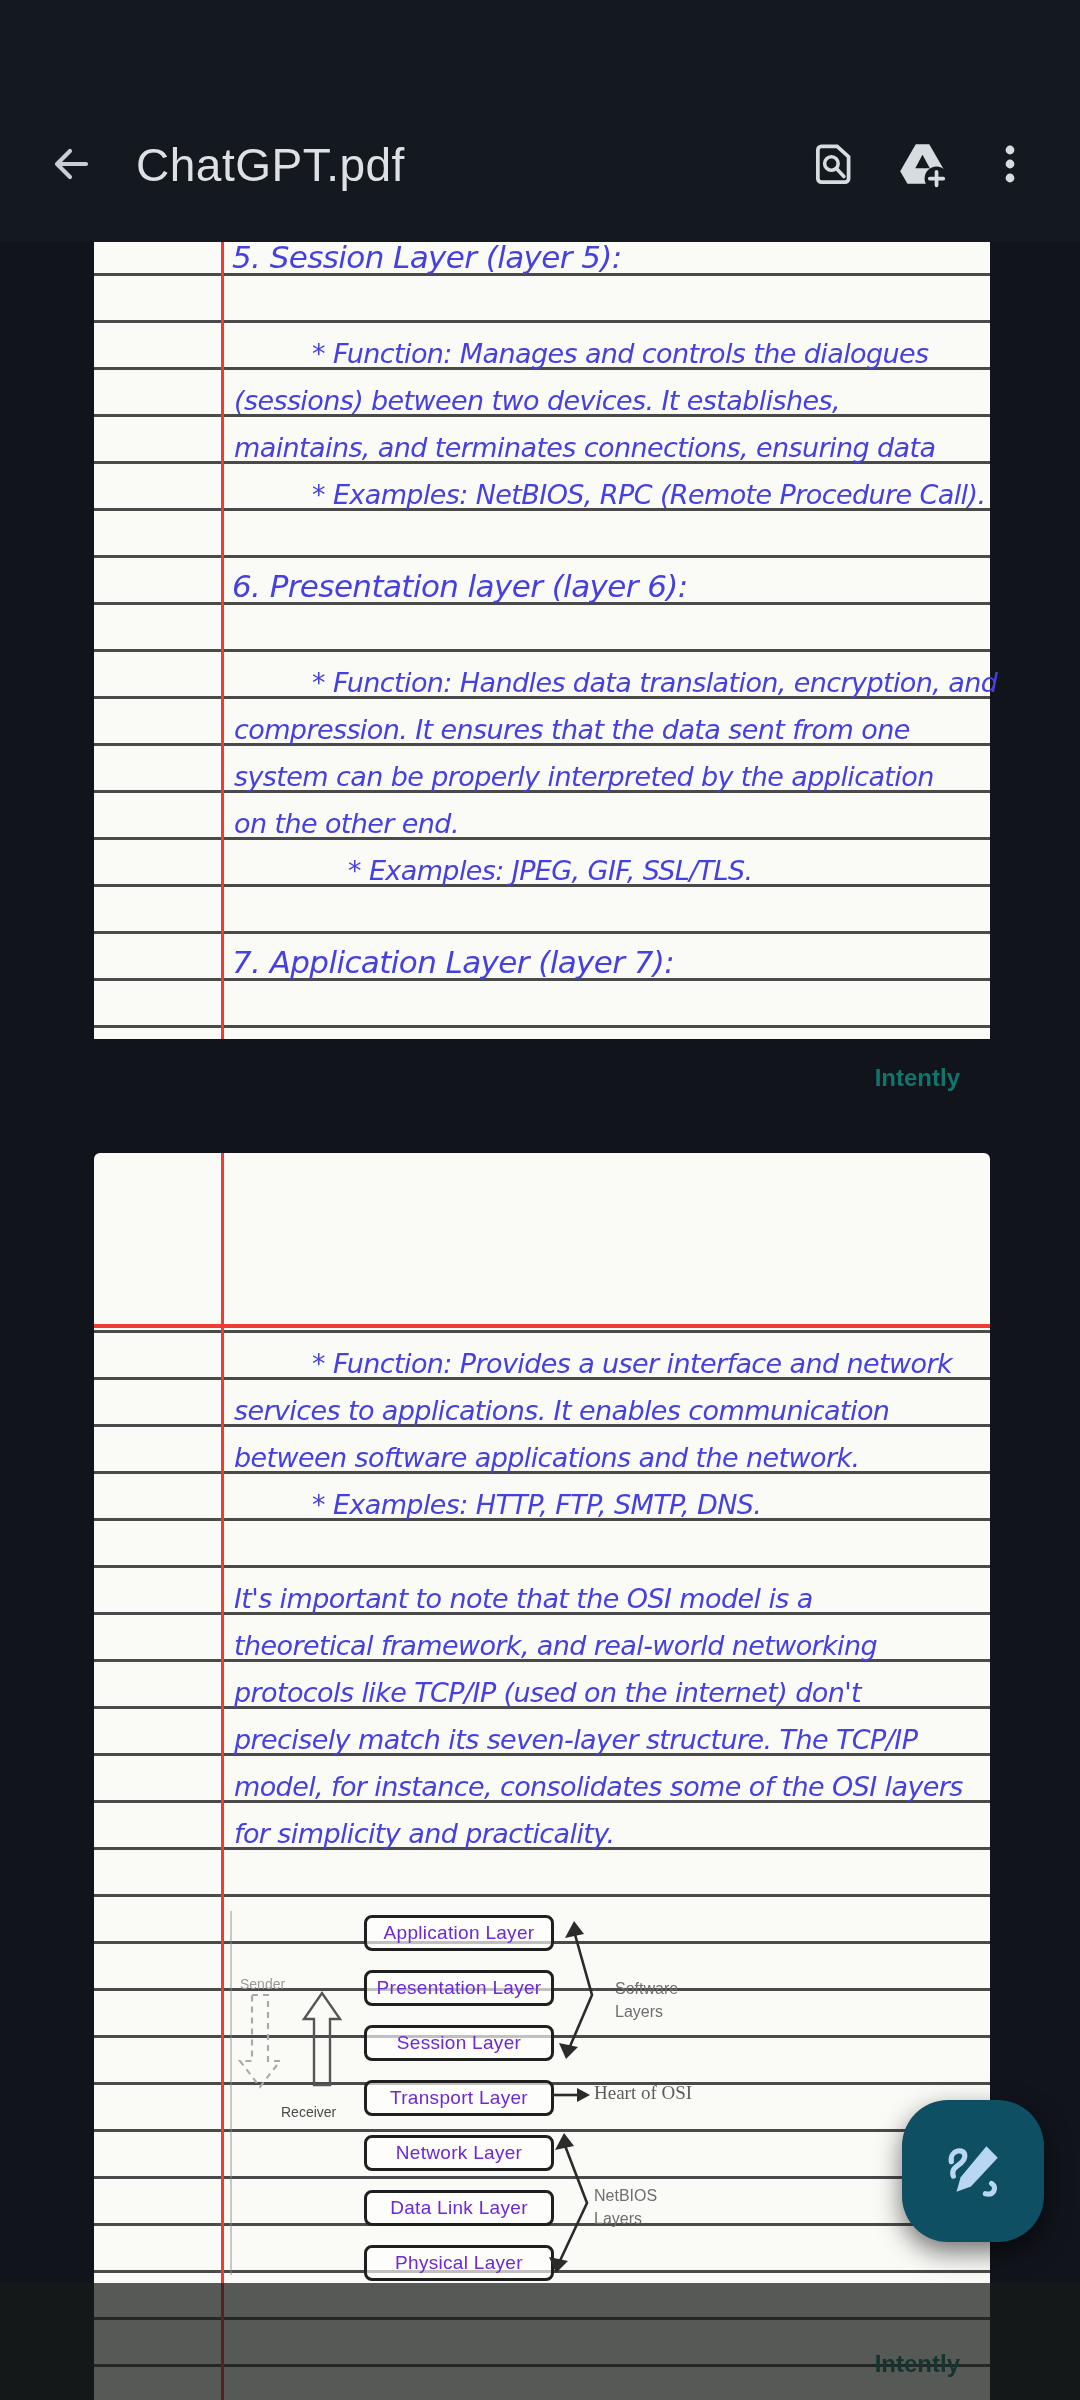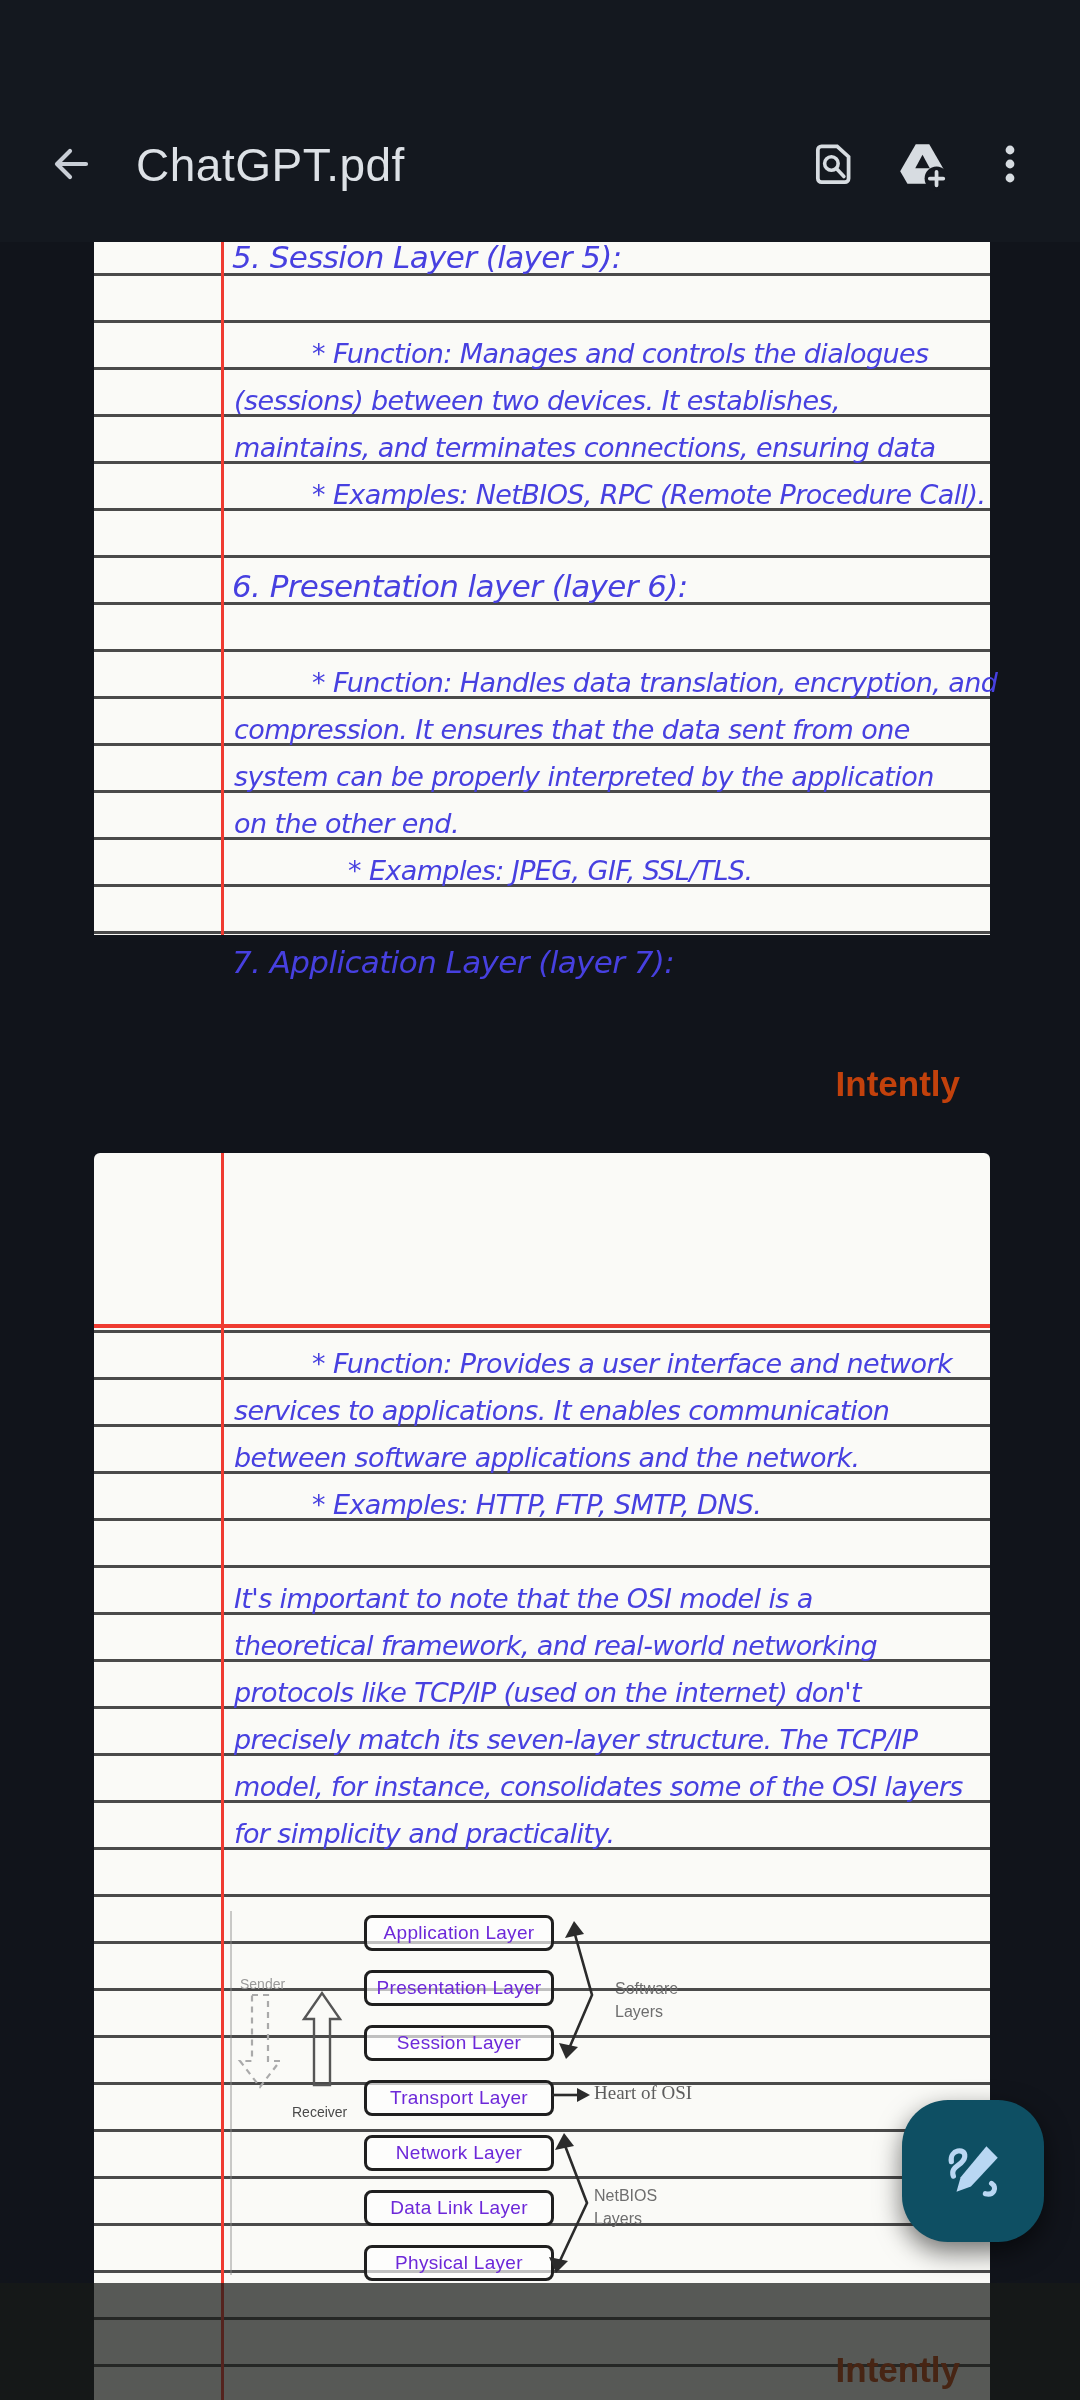--- a/index.html
+++ b/index.html
@@ -9,37 +9,37 @@
   .appbar{position:absolute;top:0;left:0;width:1080px;height:242px;background:#14181f;z-index:10;
           display:flex;align-items:flex-end;}
   .appbar-row{height:154px;width:100%;display:flex;align-items:center;padding:0 26px;box-sizing:border-box;}
   .icon-btn{width:88px;height:88px;border:none;background:transparent;display:flex;align-items:center;
             justify-content:center;padding:0;cursor:pointer;flex:0 0 auto;}
   .app-title{flex:1;margin-left:22px;font-size:46px;color:#dde1e6;letter-spacing:.5px;
              white-space:nowrap;overflow:hidden;text-overflow:ellipsis;}
   
   .content{position:absolute;inset:0;z-index:1;}
   .page{position:absolute;left:94px;width:896px;background:#fafaf7;}
-  .page1{top:242px;height:693px;}
+  .page1{top:242px;height:797px;}
   .page2{top:1153px;height:1278px;border-radius:6px;}
   .ruled{position:absolute;left:0;right:0;
          background-image:linear-gradient(to bottom,transparent 0 44px,#4a4a4a 44px 47px);
          background-size:100% 47px;}
   .page1 .ruled{top:0;bottom:0;background-position:0 -13px;}
   .page2 .ruled{top:177px;bottom:0;background-position:0 3px;}
   .red-v{position:absolute;left:127px;top:0;bottom:0;width:3px;background:#ef3b31;}
   .red-h{position:absolute;left:0;right:0;top:171px;height:4px;background:#ef3b31;}
   
   .hw{position:absolute;height:44px;display:flex;align-items:flex-end;white-space:nowrap;
       font-family:"DejaVu Sans",sans-serif;font-style:italic;color:#4740e0;letter-spacing:-.6px;
       font-size:27px;}
   .hw.heading{left:138px;font-size:31px;}
   .hw.bullet{left:218px;}
   .hw.cont{left:140px;}
-  .watermark{position:absolute;right:30px;font-size:35px;font-weight:bold;color:#c2410c;
+  .watermark{position:absolute;right:30px;font-size:24px;font-weight:bold;color:#0f766e;
              font-family:"Liberation Sans",sans-serif;}
   .page1 .watermark{top:822px;}
   .page2 .watermark{top:1197px;}
   
   .osi-box{position:absolute;left:270px;width:184px;height:30px;border:3px solid #1f1f1f;border-radius:8px;
            background:rgba(255,255,255,.65);display:flex;align-items:center;justify-content:center;
            font-size:19px;color:#6d28d9;letter-spacing:.3px;}
   .diag-label{position:absolute;color:#6e6e6e;font-size:16px;line-height:23px;}
   .diag-label.small{font-size:14px;}
   .diag-svg{position:absolute;left:0;top:750px;z-index:2;}
@@ -159,21 +159,21 @@
 
           <path d="M458 192 L486 192" stroke="#2b2b2b" stroke-width="2.6"></path>
           <polygon points="496,192 483,185 483,199" fill="#2b2b2b"></polygon>
 
           <path d="M470 240 L493 300 L464 362" fill="none" stroke="#2b2b2b" stroke-width="2.6"></path>
           <polygon points="470,230 461,247 480,243" fill="#2b2b2b"></polygon>
           <polygon points="462,370 455,354 474,358" fill="#2b2b2b"></polygon>
         </svg>
 
         <div class="diag-label small" style="left:146px;top:820px;color:#9a9a9a;">Sender</div>
-        <div class="diag-label small" style="left:198px;top:948px;color:#4a4a4a;">Receiver</div>
+        <div class="diag-label small" style="left:187px;top:948px;color:#4a4a4a;">Receiver</div>
         <div class="diag-label" style="left:521px;top:824px;">
           <span style="display:block">Software</span>
           <span style="display:block">Layers</span>
         </div>
         <div class="diag-label" style="left:500px;top:928px;font-size:19px;color:#5d5d5d;font-family:Liberation Serif, serif;">Heart of OSI</div>
         <div class="diag-label" style="left:500px;top:1031px;">
           <span style="display:block">NetBIOS</span>
           <span style="display:block">Layers</span>
         </div>
       </div>

